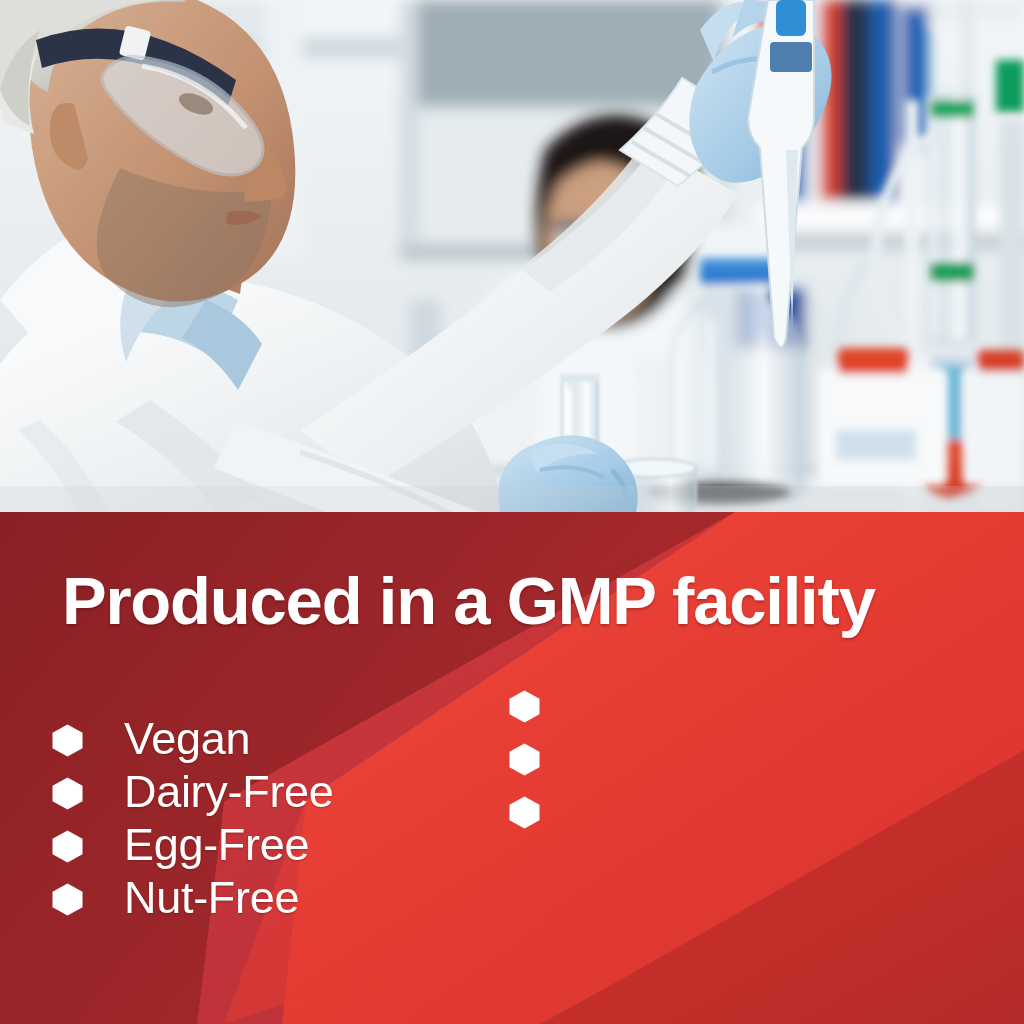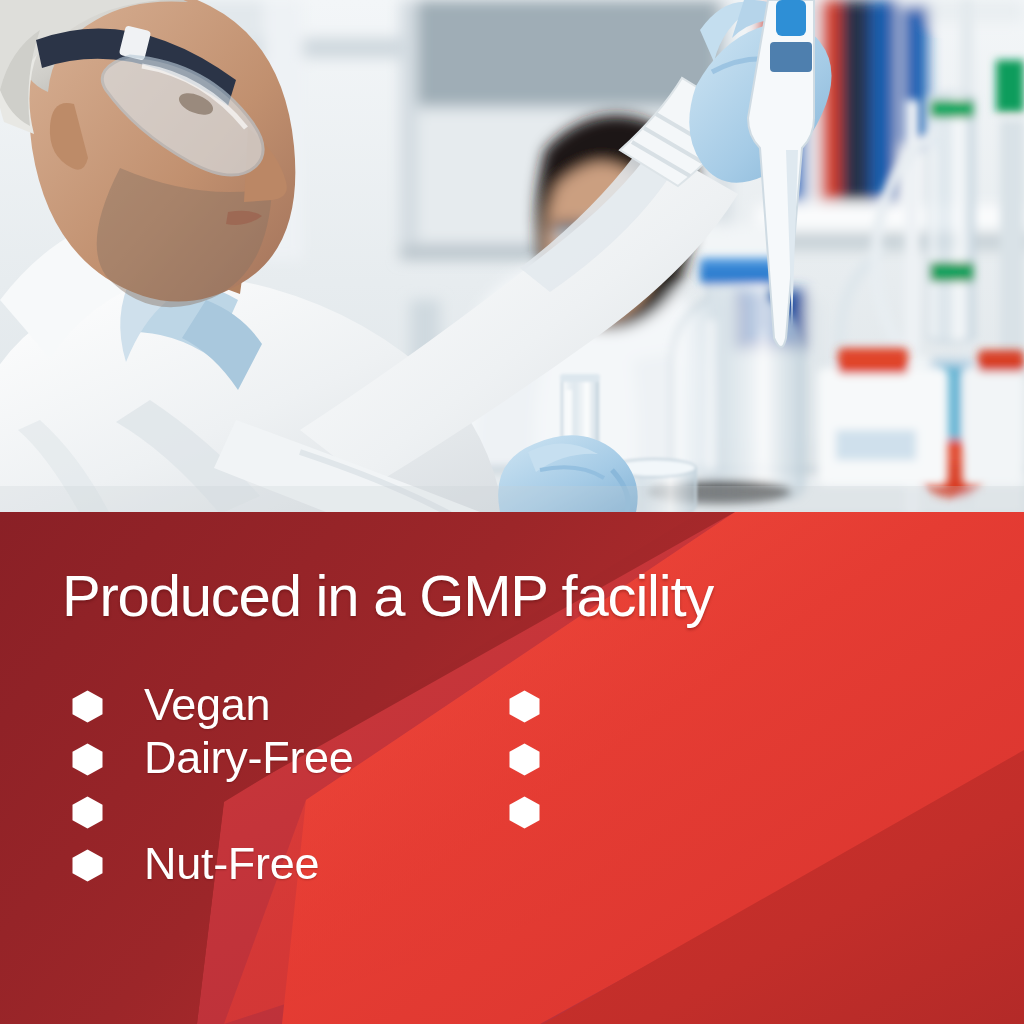--- a/index.html
+++ b/index.html
@@ -19,30 +19,30 @@
   .panel {
     position:absolute; left:0; top:512px; width:1024px; height:512px;
     overflow:hidden;
   }
   .panel svg.bands { position:absolute; left:0; top:0; width:1024px; height:512px; }
 
   .panel-content { position:absolute; left:0; top:0; width:1024px; height:512px; }
 
   .headline {
     position:absolute; left:62px; top:55px; width:920px;
-    color:#ffffff; font-size:58px; font-weight:normal;
+    color:#ffffff; font-size:67px; font-weight:bold;
     letter-spacing:-1.2px; line-height:1.0;
     text-shadow:0 2px 3px rgba(60,0,0,0.30);
     white-space:nowrap;
     font-stretch:condensed;
   }
 
   .cols { position:absolute; left:0; top:168px; width:1024px; }
   .col { position:absolute; top:0; }
-  .col-left  { left:72px; }
+  .col-left  { left:52px;margin-top:34px; }
   .col-right { left:509px; }
 
   .bullet-row {
     position:relative; height:53px; display:flex; align-items:center;
   }
   .hexbox { width:31px; height:33px; flex:0 0 31px; }
   .hexbox svg { display:block; width:31px; height:33px; }
   .bullet-label {
     margin-left:41px; color:#ffffff; font-size:45px; font-weight:400;
     line-height:1; white-space:nowrap; letter-spacing:-0.3px;
@@ -338,20 +338,21 @@
             </span>
             <span class="bullet-label">Dairy-Free</span>
           </div>
 
           <div class="bullet-row">
             <span class="hexbox">
               <svg viewBox="0 0 31 33">
                   <polygon points="15.5,0.5 30.5,8.7 30.5,24.3 15.5,32.5 0.5,24.3 0.5,8.7" fill="#ffffff"></polygon>
                 </svg>
             </span>
+            <span class="bullet-label">Egg-Free</span>
           </div>
 
           <div class="bullet-row">
             <span class="hexbox">
               <svg viewBox="0 0 31 33">
                   <polygon points="15.5,0.5 30.5,8.7 30.5,24.3 15.5,32.5 0.5,24.3 0.5,8.7" fill="#ffffff"></polygon>
                 </svg>
             </span>
             <span class="bullet-label">Nut-Free</span>
           </div>

